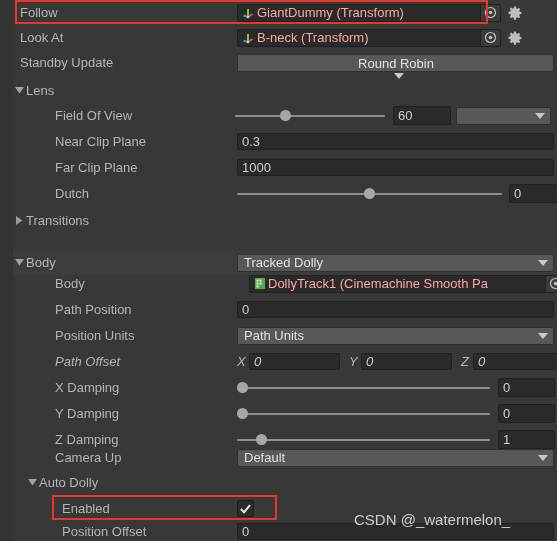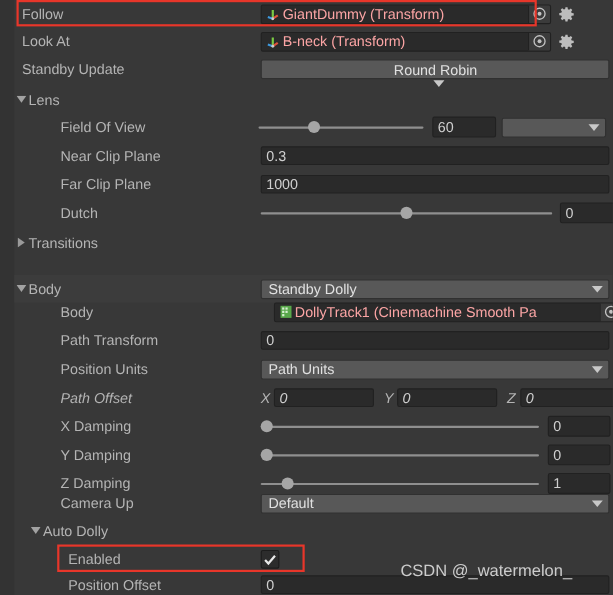--- a/index.html
+++ b/index.html
@@ -216,21 +216,21 @@
 
   <div class="row shade" style="top:250px;height:25px;">
     <span class="tri">
       <svg width="9" height="7" viewBox="0 0 9 7">
           <polygon points="0,0 9,0 4.5,6.5" fill="#a2a2a2"></polygon>
         </svg>
     </span>
     <span class="label">Body</span>
     <div class="fields" style="left:224px;">
       <div class="dropdown" style="width:317px;">
-        <span>Standby Dolly</span>
+        <span>Tracked Dolly</span>
         <span class="dd-arrow"></span>
       </div>
     </div>
   </div>
 
   <div class="row" style="top:271px;">
     <span class="label lbl-2">Body</span>
     <div class="fields" style="left:236px;">
       <div class="objfield" style="width:317px;">
         <svg class="scripticon" viewBox="0 0 12 13">
@@ -246,21 +246,21 @@
           <svg width="13" height="13" viewBox="0 0 13 13">
               <circle cx="6.5" cy="6.5" r="5" fill="none" stroke="#c2c2c2" stroke-width="1.2"></circle>
               <circle cx="6.5" cy="6.5" r="1.8" fill="#c2c2c2"></circle>
             </svg>
         </span>
       </div>
     </div>
   </div>
 
   <div class="row" style="top:297px;">
-    <span class="label lbl-2">Path Transform</span>
+    <span class="label lbl-2">Path Position</span>
     <div class="fields" style="left:224px;">
       <div class="inputfield" style="width:317px;">
         <span>0</span>
       </div>
     </div>
   </div>
 
   <div class="row" style="top:323px;">
     <span class="label lbl-2">Position Units</span>
     <div class="fields" style="left:224px;">
@@ -369,14 +369,14 @@
     <div class="fields" style="left:224px;height:20px;">
       <div class="inputfield" style="width:317px;">
         <span>0</span>
       </div>
     </div>
   </div>
 
   <div class="redbox" style="left:15px;top:0px;width:473px;height:24px;"></div>
   <div class="redbox" style="left:52px;top:495px;width:225px;height:25px;"></div>
 
-  <div class="watermark" style="left:364px;top:511px;">CSDN @_watermelon_</div>
+  <div class="watermark" style="left:354px;top:511px;">CSDN @_watermelon_</div>
 </div>
 
 </body></html>

